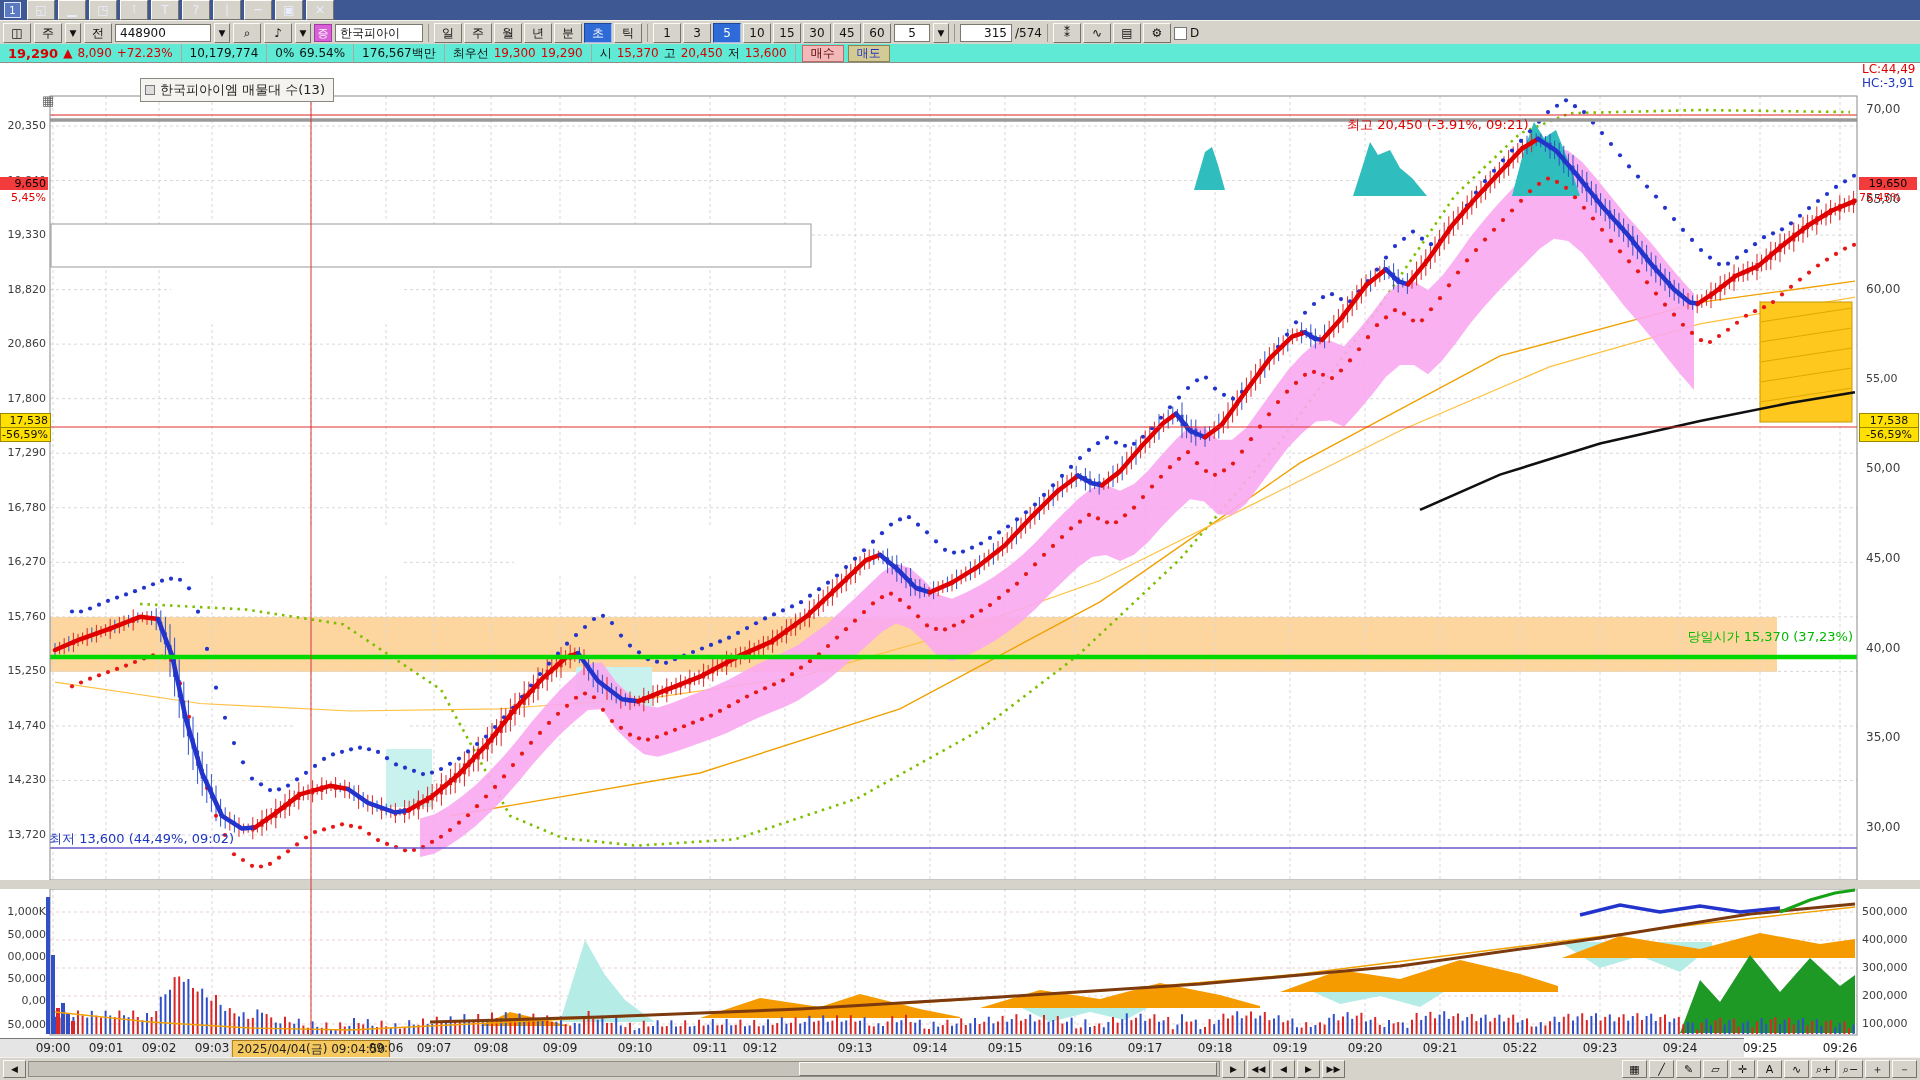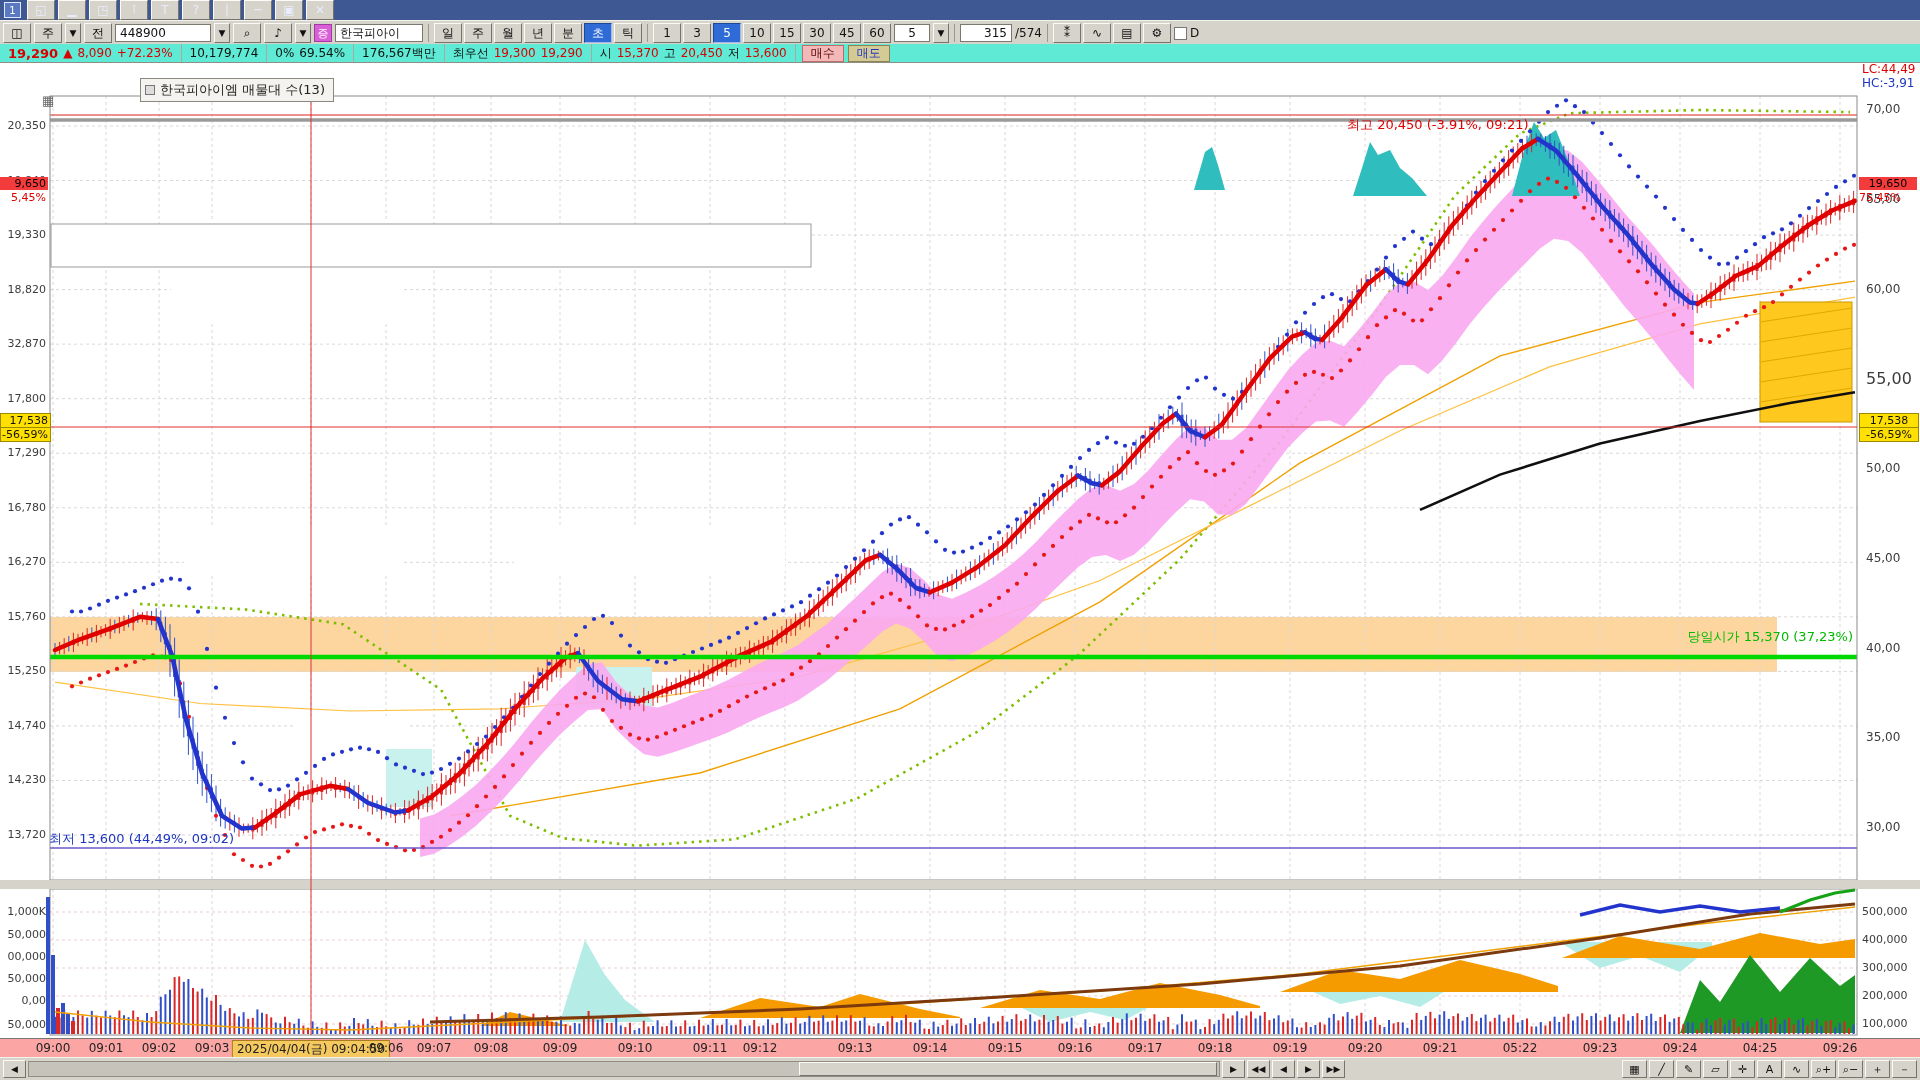--- a/index.html
+++ b/index.html
@@ -30,21 +30,21 @@
   .buybtn{background:#f3b9b9;border:1px solid #c06a6a;color:#5a0000;padding:0 8px;height:15px;display:inline-flex;align-items:center;margin-left:6px}
   .sellbtn{background:#d4ca96;border:1px solid #8d8352;color:#1f36c0;padding:0 8px;height:15px;display:inline-flex;align-items:center;margin-left:4px}
   
   #chart-svg{position:absolute;top:0;left:0;z-index:1}
   #overlays{position:absolute;inset:0;z-index:3;pointer-events:none}
   .lbl{position:absolute;font-size:11px;line-height:13px;white-space:nowrap}
   .legendbox{position:absolute;left:140px;top:78px;border:1px solid #8a887f;background:#f4f3ef;color:#222;
              padding:2px 8px 2px 4px;font-size:13px;display:flex;align-items:center;gap:5px}
   .legendbox .sq{width:8px;height:8px;border:1px solid #777;background:#ddd}
   
-  #timeaxis{position:absolute;left:0;top:1038px;width:1920px;height:20px;background:#fca5a5;border-top:1px solid #777;z-index:4}
+  #timeaxis{position:absolute;left:0;top:1038px;width:1744px;height:20px;background:#e5e5e5;border-top:1px solid #777;z-index:4}
   .tlabel{position:absolute;top:2px;transform:translateX(-50%);font-size:12px;color:#222;white-space:nowrap}
   .tdate{background:#f6c95f;border:1px solid #a97d1e;padding:0 4px;top:1px}
   
   .statusbar{position:absolute;left:0;right:0;bottom:0;height:22px;background:#d6d3ca;border-top:1px solid #f4f2ec;
              display:flex;align-items:center;gap:2px;padding:0 3px;z-index:6}
   .scrolltrack{height:14px;background:#c6c3ba;border:1px solid #8f8d85;position:relative;flex:0 0 auto}
   .scrollthumb{position:absolute;top:0;bottom:0;background:#d6d3ca;border:1px solid;border-color:#fbfaf6 #75736c #75736c #fbfaf6}
   .sbtn{height:16px;min-width:17px;border:1px solid;border-color:#fbfaf6 #75736c #75736c #fbfaf6;background:#d6d3ca;
         display:inline-flex;align-items:center;justify-content:center;font-size:9px;padding:0 2px}
   .sicon{font-size:11px;min-width:19px}
@@ -1881,34 +1881,34 @@
   </svg>
 <div id="overlays">
   <div class="legendbox">
     <span class="sq"></span>
     <span>한국피아이엠 매물대 수(13)</span>
   </div>
 <div class="lbl" style="left: 2px; top: 119px; width: 44px; text-align: right; color: rgb(60, 60, 60);">20,350</div>
     <div class="lbl" style="left: 2px; top: 173.538px; width: 44px; text-align: right; color: rgb(60, 60, 60);">19,840</div>
     <div class="lbl" style="left: 2px; top: 228.077px; width: 44px; text-align: right; color: rgb(60, 60, 60);">19,330</div>
     <div class="lbl" style="left: 2px; top: 282.615px; width: 44px; text-align: right; color: rgb(60, 60, 60);">18,820</div>
-    <div class="lbl" style="left: 2px; top: 337.154px; width: 44px; text-align: right; color: rgb(60, 60, 60);">32,870</div>
+    <div class="lbl" style="left: 2px; top: 337.154px; width: 44px; text-align: right; color: rgb(60, 60, 60);">20,860</div>
     <div class="lbl" style="left: 2px; top: 391.692px; width: 44px; text-align: right; color: rgb(60, 60, 60);">17,800</div>
     <div class="lbl" style="left: 2px; top: 446.231px; width: 44px; text-align: right; color: rgb(60, 60, 60);">17,290</div>
     <div class="lbl" style="left: 2px; top: 500.769px; width: 44px; text-align: right; color: rgb(60, 60, 60);">16,780</div>
     <div class="lbl" style="left: 2px; top: 555.308px; width: 44px; text-align: right; color: rgb(60, 60, 60);">16,270</div>
     <div class="lbl" style="left: 2px; top: 609.846px; width: 44px; text-align: right; color: rgb(60, 60, 60);">15,760</div>
     <div class="lbl" style="left: 2px; top: 664.385px; width: 44px; text-align: right; color: rgb(60, 60, 60);">15,250</div>
     <div class="lbl" style="left: 2px; top: 718.923px; width: 44px; text-align: right; color: rgb(60, 60, 60);">14,740</div>
     <div class="lbl" style="left: 2px; top: 773.462px; width: 44px; text-align: right; color: rgb(60, 60, 60);">14,230</div>
     <div class="lbl" style="left: 2px; top: 828px; width: 44px; text-align: right; color: rgb(60, 60, 60);">13,720</div>
     <div class="lbl" style="left: 1866px; top: 103px; color: rgb(60, 60, 60); font-size: 12px;">70,00</div>
     <div class="lbl" style="left: 1866px; top: 193px; color: rgb(60, 60, 60); font-size: 12px;">65,00</div>
     <div class="lbl" style="left: 1866px; top: 283px; color: rgb(60, 60, 60); font-size: 12px;">60,00</div>
-    <div class="lbl" style="left: 1866px; top: 372px; color: rgb(60, 60, 60); font-size: 16px;">55,00</div>
+    <div class="lbl" style="left: 1866px; top: 372px; color: rgb(60, 60, 60); font-size: 11px;">55,00</div>
     <div class="lbl" style="left: 1866px; top: 462px; color: rgb(60, 60, 60); font-size: 12px;">50,00</div>
     <div class="lbl" style="left: 1866px; top: 552px; color: rgb(60, 60, 60); font-size: 12px;">45,00</div>
     <div class="lbl" style="left: 1866px; top: 642px; color: rgb(60, 60, 60); font-size: 12px;">40,00</div>
     <div class="lbl" style="left: 1866px; top: 731px; color: rgb(60, 60, 60); font-size: 12px;">35,00</div>
     <div class="lbl" style="left: 1866px; top: 821px; color: rgb(60, 60, 60); font-size: 12px;">30,00</div>
     <div class="lbl" style="left: 2px; top: 905px; width: 44px; text-align: right; color: rgb(60, 60, 60);">1,000K</div>
     <div class="lbl" style="left: 2px; top: 928px; width: 44px; text-align: right; color: rgb(60, 60, 60);">50,000</div>
     <div class="lbl" style="left: 2px; top: 950px; width: 44px; text-align: right; color: rgb(60, 60, 60);">00,000</div>
     <div class="lbl" style="left: 2px; top: 972px; width: 44px; text-align: right; color: rgb(60, 60, 60);">50,000</div>
     <div class="lbl" style="left: 2px; top: 994px; width: 44px; text-align: right; color: rgb(60, 60, 60);">0,00</div>
@@ -1951,21 +1951,21 @@
     <div class="tlabel" style="left: 1005px;">09:15</div>
     <div class="tlabel" style="left: 1075px;">09:16</div>
     <div class="tlabel" style="left: 1145px;">09:17</div>
     <div class="tlabel" style="left: 1215px;">09:18</div>
     <div class="tlabel" style="left: 1290px;">09:19</div>
     <div class="tlabel" style="left: 1365px;">09:20</div>
     <div class="tlabel" style="left: 1440px;">09:21</div>
     <div class="tlabel" style="left: 1520px;">05:22</div>
     <div class="tlabel" style="left: 1600px;">09:23</div>
     <div class="tlabel" style="left: 1680px;">09:24</div>
-    <div class="tlabel" style="left: 1760px;">04:25</div>
+    <div class="tlabel" style="left: 1760px;">09:25</div>
     <div class="tlabel" style="left: 1840px;">09:26</div>
   </div>
 
 <div class="statusbar">
   <span class="sbtn">◀</span>
   <span class="scrolltrack" style="width:1190px">
     <span class="scrollthumb" style="left:770px;right:2px"></span>
   </span>
   <span class="sbtn">▶</span>
   <span id="nav-buttons" style="display:flex;gap:2px">

